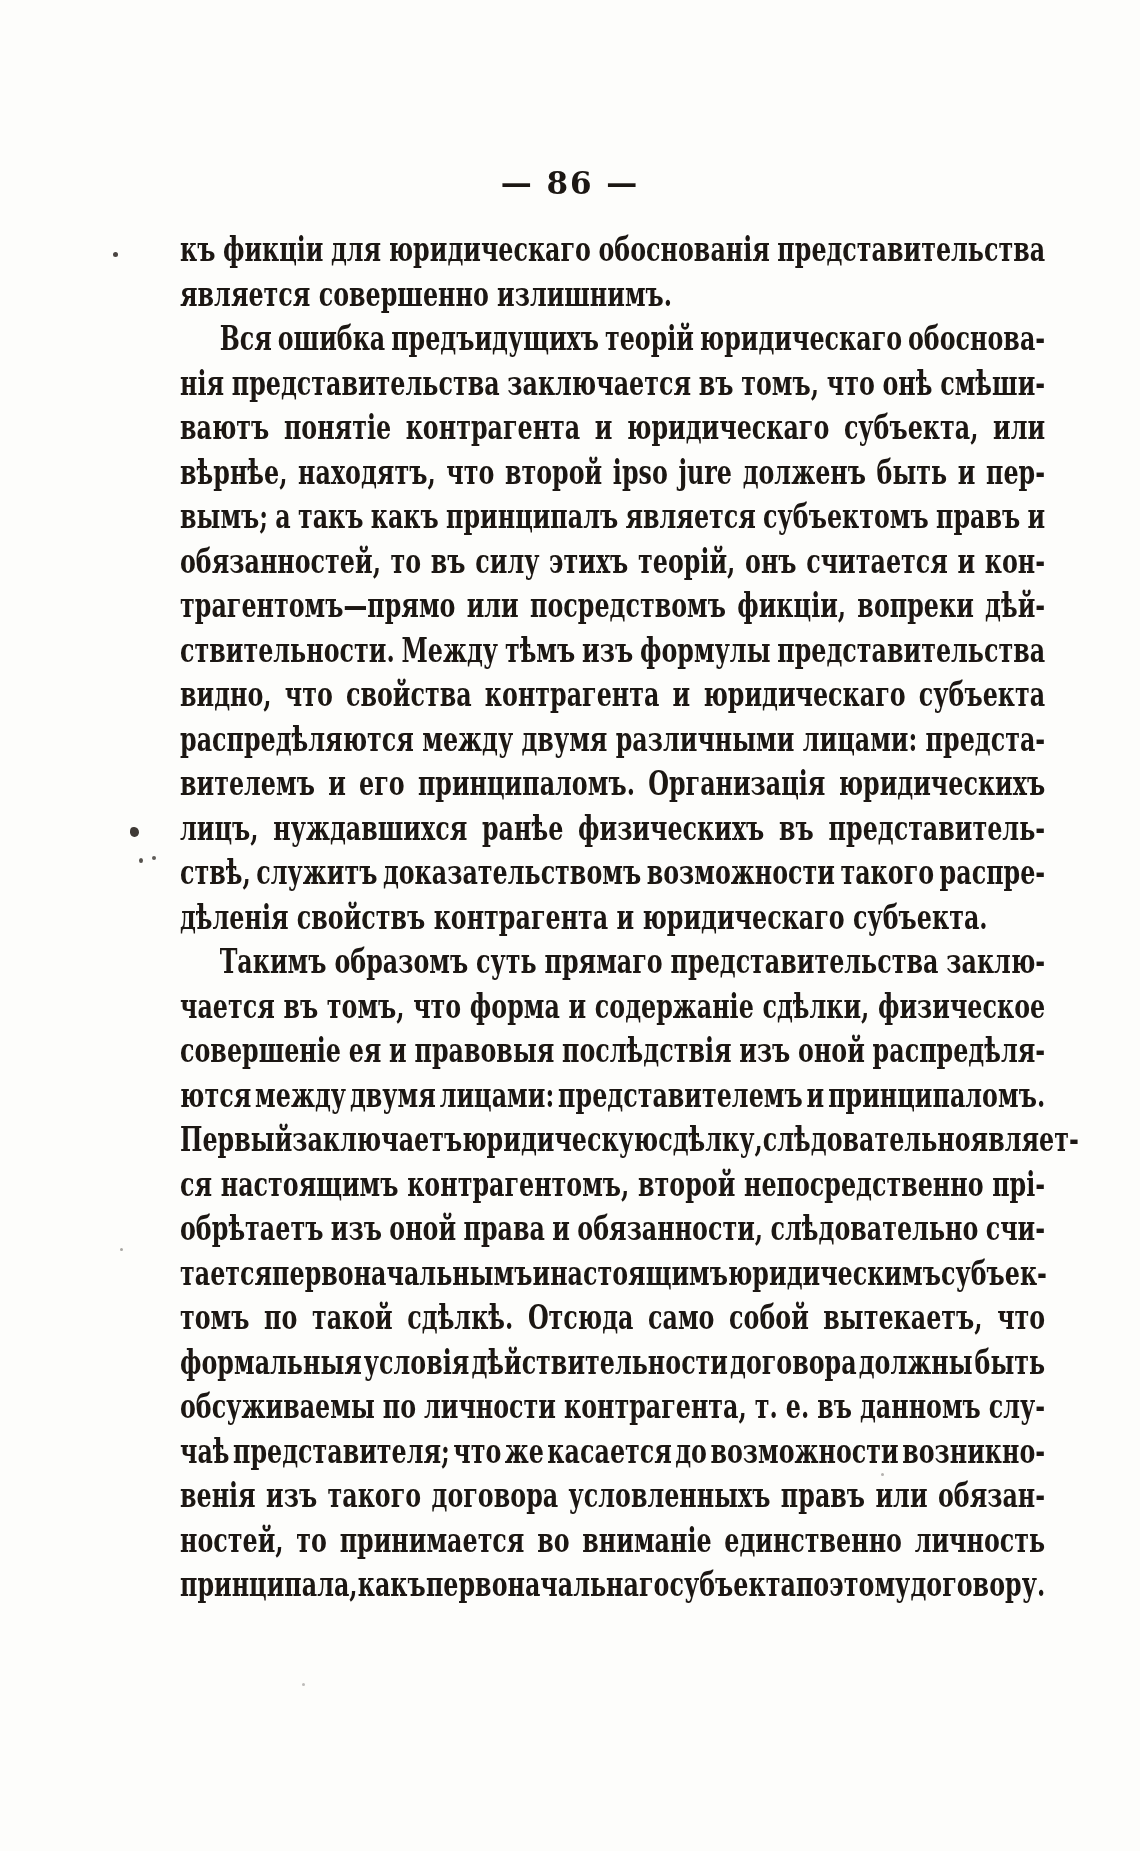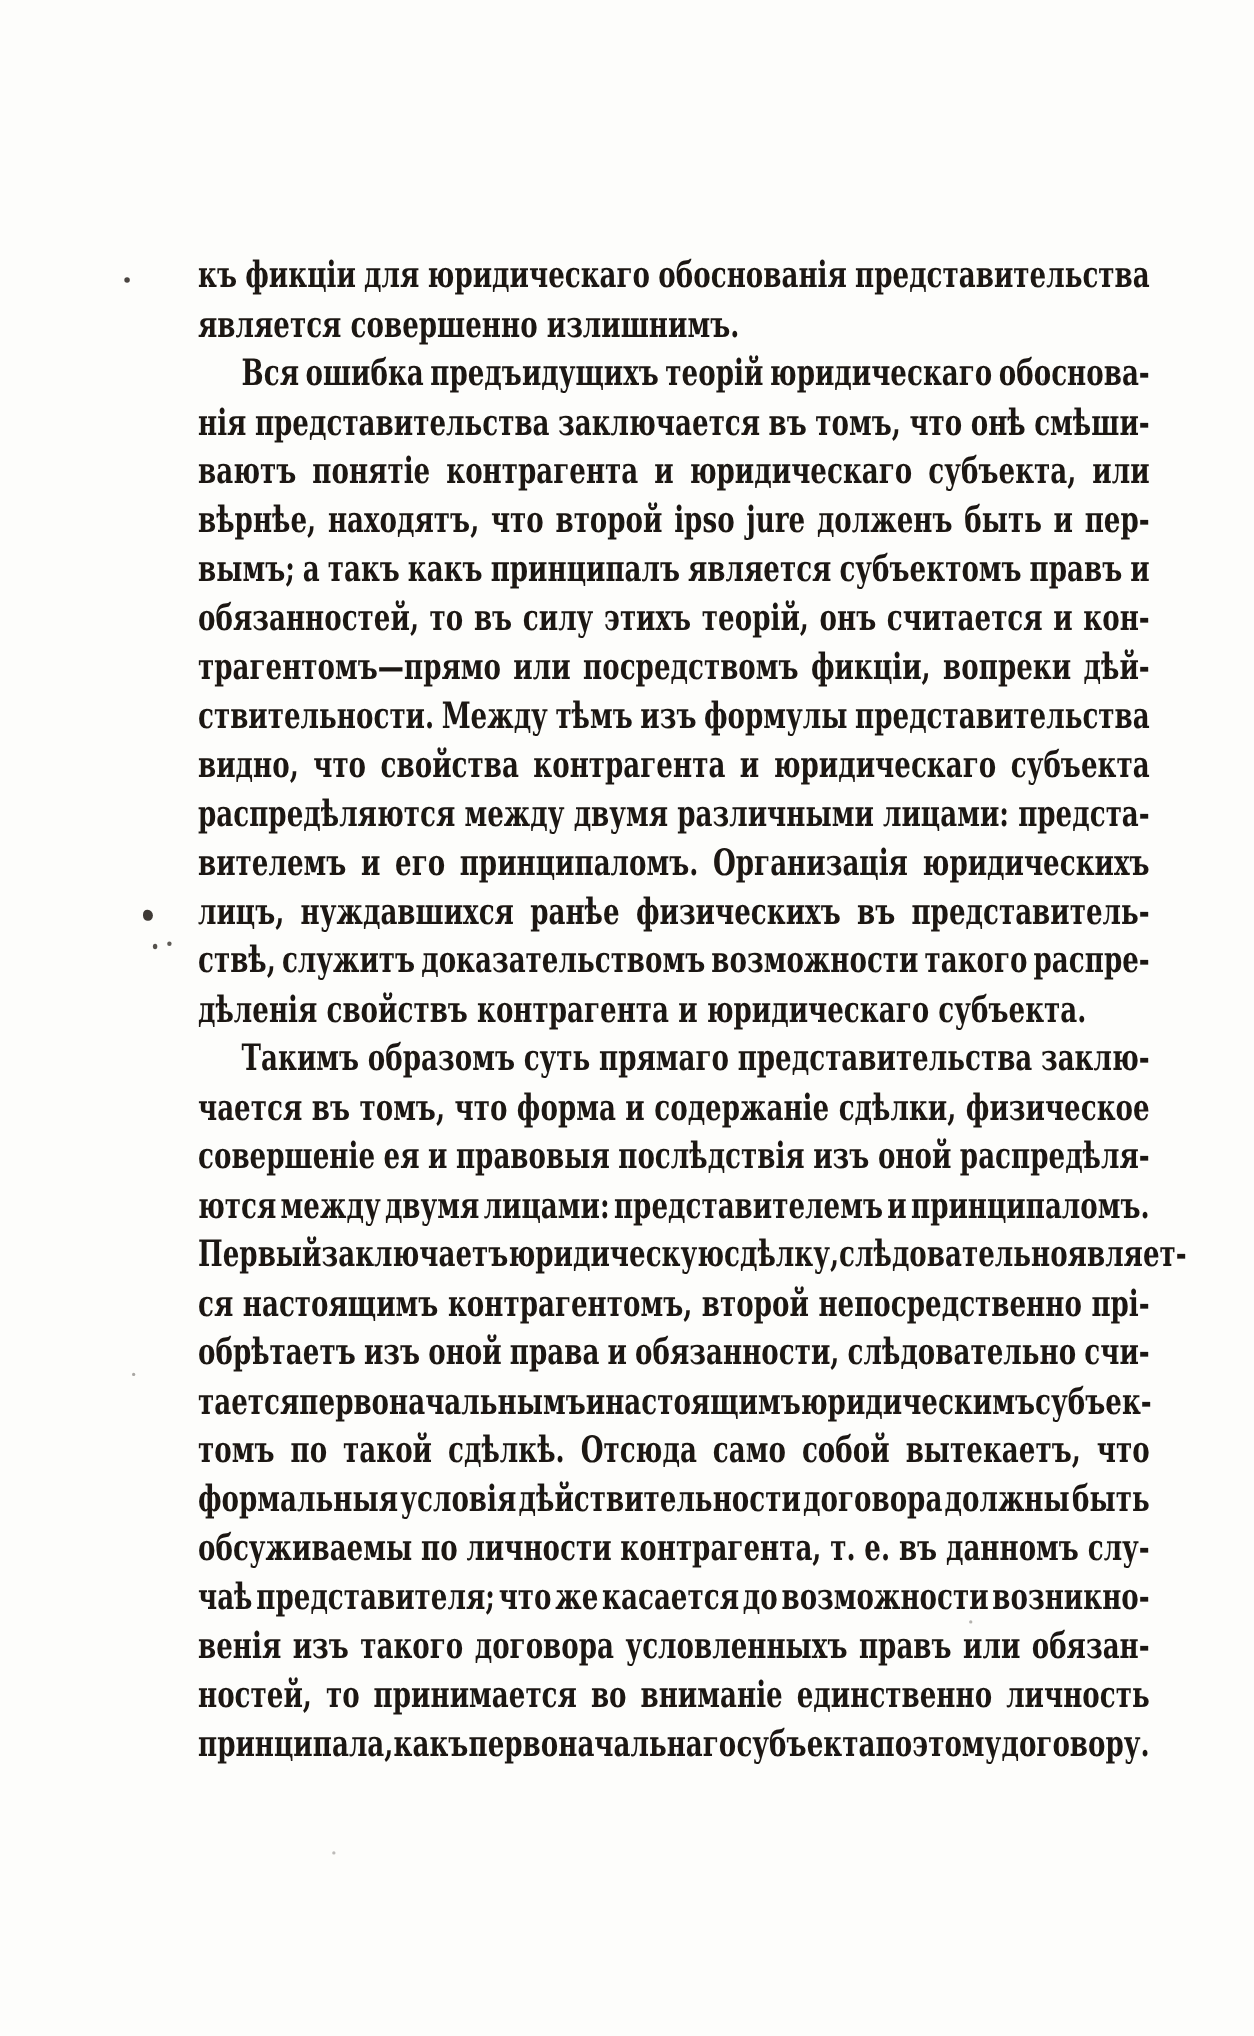--- a/index.html
+++ b/index.html
@@ -61,20 +61,23 @@
   .speck.s4 { left: 152px; top: 856px; width: 4px; height: 4px; opacity: .75; }
   .speck.s5 { left: 120px; top: 1248px; width: 3px; height: 3px; opacity: .4; }
   .speck.s6 { left: 881px; top: 1473px; width: 3px; height: 3px; opacity: .35; }
   .speck.s7 { left: 302px; top: 1683px; width: 3px; height: 3px; opacity: .3; }
   .speck.s8 { left: 947px; top: 345px; width: 3px; height: 3px; opacity: .3; }
 </style>
 </head>
 <body>
 
 <div class="page">
+  <div class="page-header">
+    <span>— 86 —</span>
+  </div>
 
   <div class="text-block">
       <div class="line just">
         <span>къ</span>
         <span>фикціи</span>
         <span>для</span>
         <span>юридическаго</span>
         <span>обоснованія</span>
         <span>представительства</span>
       </div>

